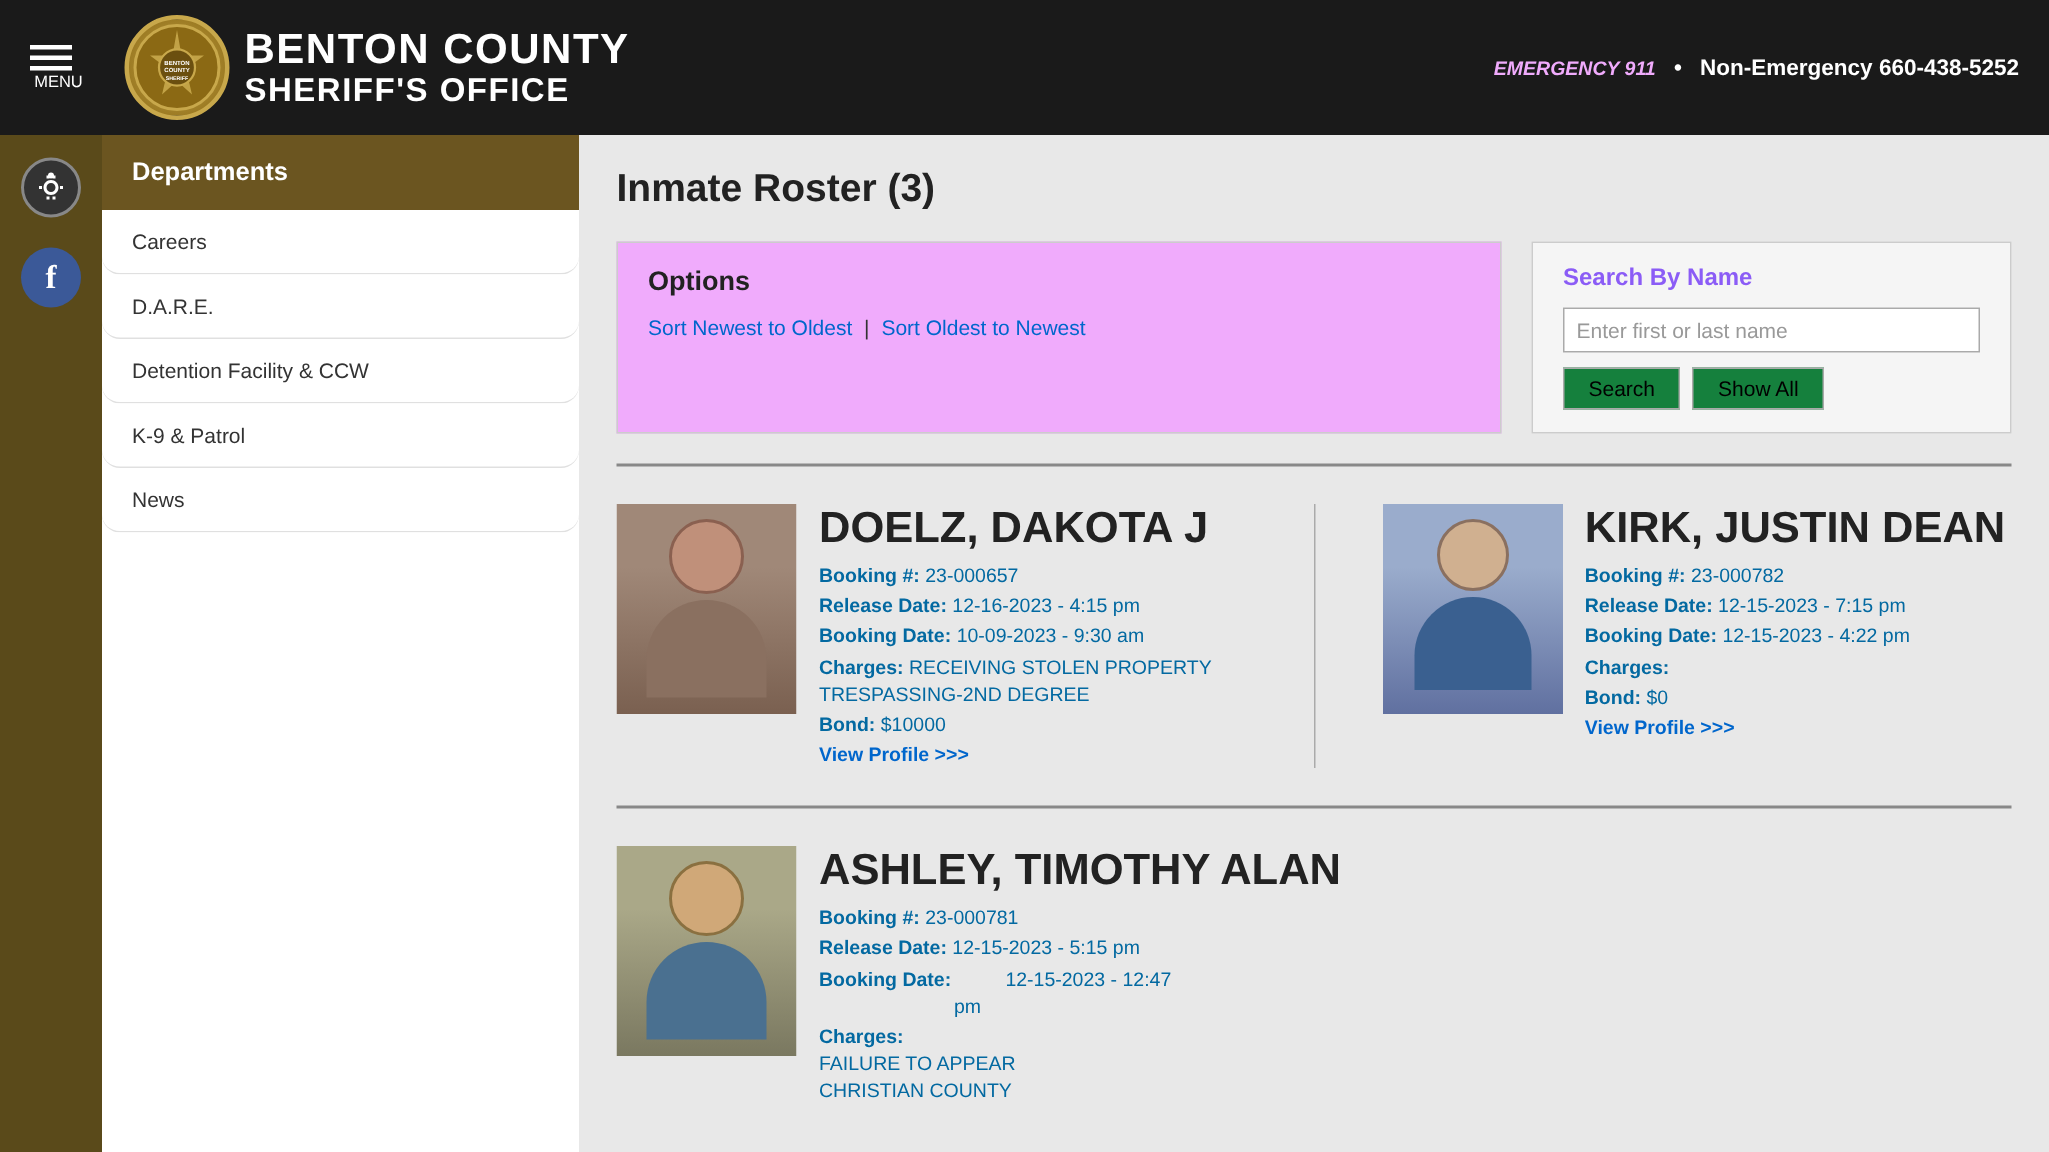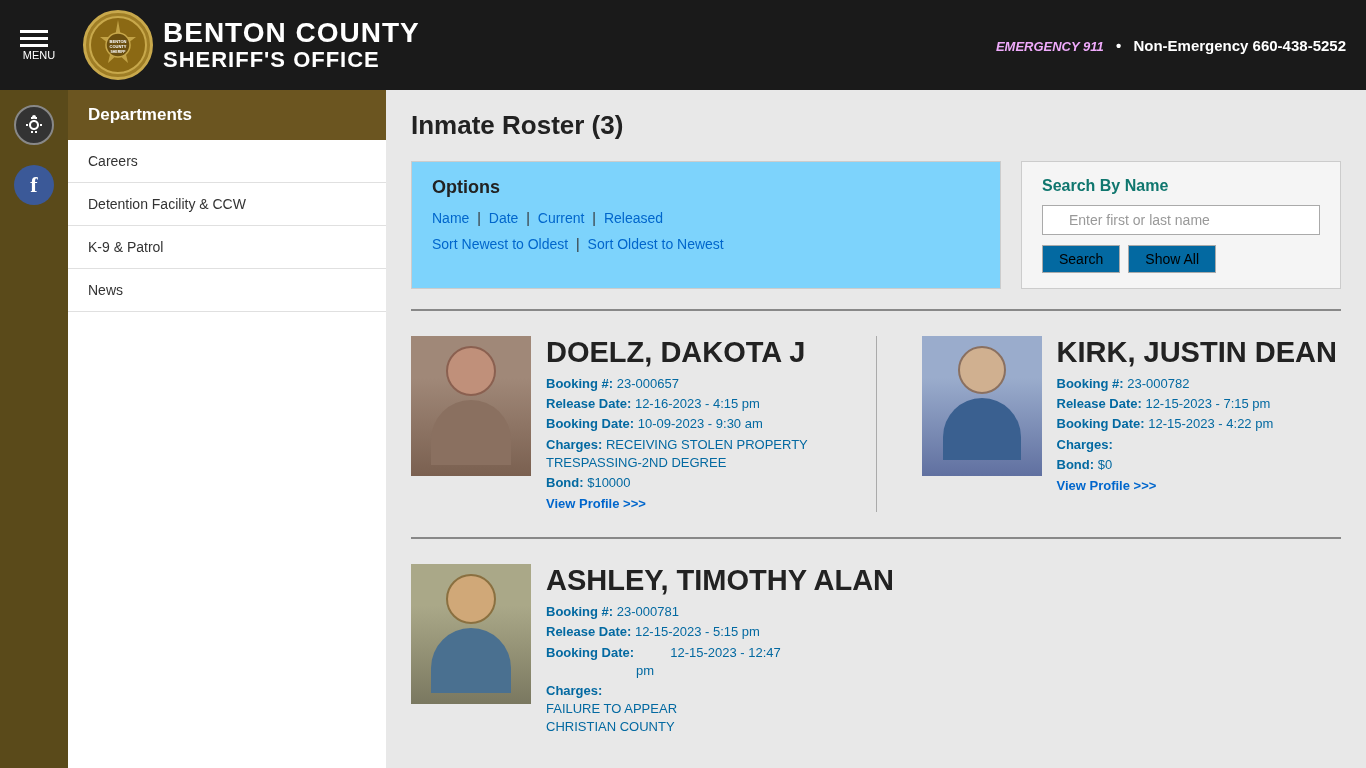--- a/index.html
+++ b/index.html
@@ -161,20 +161,21 @@
     .sidebar-nav ul {
       list-style: none;
     }
     .sidebar-nav ul li a {
       display: block;
       padding: 13px 20px;
       color: #333;
       text-decoration: none;
       border-bottom: 1px solid #e0e0e0;
       font-size: 14px;
+      border-radius: 12px;
     }
 
     
     .main-content {
       flex: 1;
       background: #e8e8e8;
       padding: 20px 25px;
       border-radius: 22px;
     }
     .page-title {
@@ -185,21 +186,21 @@
     }
 
     .top-section {
       display: flex;
       gap: 20px;
       margin-bottom: 20px;
     }
 
     
     .options-box {
-      background: #7dd3fc;
+      background: #f0abfc;
       border: 1px solid #ccc;
       padding: 15px 20px;
       flex: 1;
     }
     .options-box h3 {
       font-size: 18px;
       font-weight: bold;
       margin-bottom: 12px;
       color: #222;
     }
@@ -231,38 +232,38 @@
     .search-box {
       background: #f5f5f5;
       border: 1px solid #ccc;
       padding: 15px 20px;
       min-width: 320px;
     }
     .search-box h3 {
       font-size: 16px;
       font-weight: bold;
       margin-bottom: 10px;
-      color: #0f766e;
+      color: #8b5cf6;
     }
     .search-box input {
       width: 100%;
-      padding: 6px 26px;
+      padding: 6px 8px;
       border: 1px solid #aaa;
       font-size: 14px;
       margin-bottom: 10px;
       color: #999;
     }
     .search-box input::placeholder { color: #999; }
     .search-btn-row {
       display: flex;
       gap: 8px;
     }
     .search-btn-row button {
       padding: 5px 16px;
-      background: #0369a1;
+      background: #15803d;
       border: 1px solid #aaa;
       cursor: pointer;
       font-size: 14px;
     }
 
     
     .inmate-divider {
       border-top: 2px solid #888;
       margin: 10px 0;
     }
@@ -367,49 +368,43 @@
     <div class="facebook-btn">
       <span>f</span>
     </div>
   </div>
 
   <div class="sidebar-nav">
     <div class="dept-header">Departments</div>
     <ul>
       <li>
         <a href="#">Careers</a>
+      </li>
+      <li>
+        <a href="#">D.A.R.E.</a>
       </li>
       <li>
         <a href="#">Detention Facility &amp; CCW</a>
       </li>
       <li>
         <a href="#">K-9 &amp; Patrol</a>
       </li>
       <li>
         <a href="#">News</a>
       </li>
     </ul>
   </div>
 
   <div class="main-content">
     <div class="page-title">Inmate Roster (3)</div>
 
     <div class="top-section">
 
       <div class="options-box">
         <h3>Options</h3>
-        <div class="options-links">
-          <a href="#">Name</a>
-          <span class="sep"> | </span>
-          <a href="#">Date</a>
-          <span class="sep"> | </span>
-          <a href="#">Current</a>
-          <span class="sep"> | </span>
-          <a href="#">Released</a>
-        </div>
         <div class="sort-links">
           <a href="#">Sort Newest to Oldest</a>
           <span class="sep"> | </span>
           <a href="#">Sort Oldest to Newest</a>
         </div>
       </div>
 
       <div class="search-box">
         <h3>Search By Name</h3>
         <input type="text" placeholder="Enter first or last name" style="">

